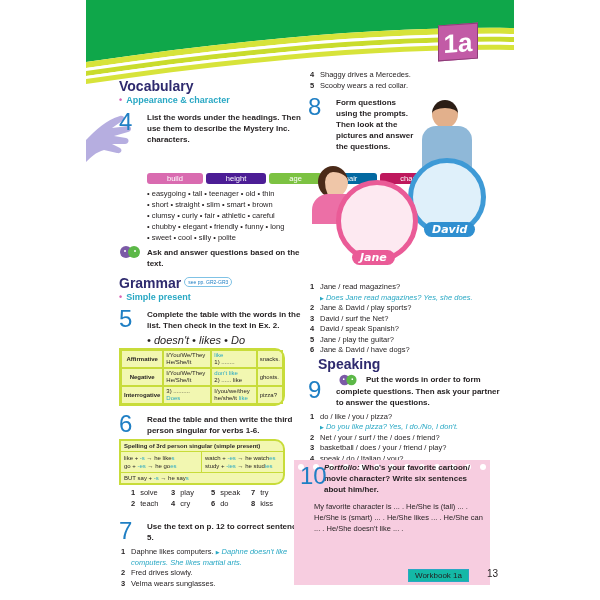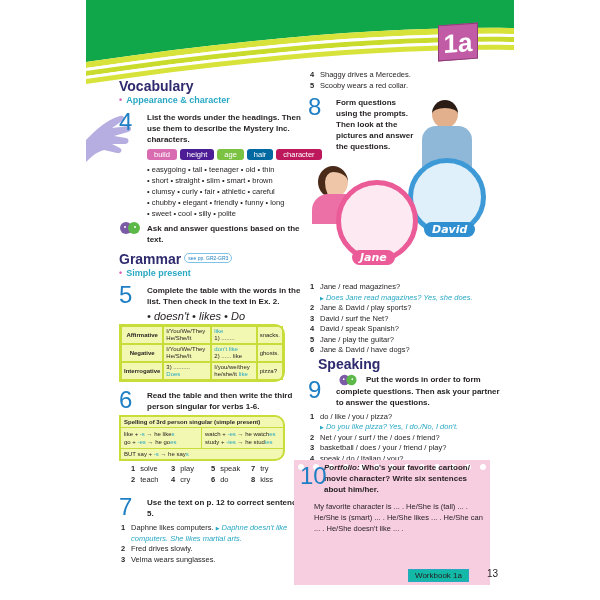--- a/index.html
+++ b/index.html
@@ -10,21 +10,21 @@
   .hand { position: absolute; left: 0; top: 110px; width: 48px; height: 58px; }
   .col-left { position: absolute; left: 33px; top: 78px; width: 196px; }
   .col-right { position: absolute; left: 222px; top: 70px; width: 200px; }
   .sec-title { font-size: 14px; font-weight: bold; color: #2e2a6e; line-height: 16px; }
   .sec-sub { font-size: 9px; font-weight: bold; color: #29a8c4; margin-left: 0px; line-height: 12px; }
   .sec-sub .dot { color: #d862b4; margin-right: 4px; }
   .ex { position: relative; padding-left: 28px; margin-top: 6px; }
   .ex-num { position: absolute; left: 0; top: -2px; font-size: 24px; color: #1f7fc4; font-weight: normal; line-height: 24px; }
   .ex-text { font-size: 8px; font-weight: bold; line-height: 11px; color: #231f20; }
   .tags { display: flex; gap: 3px; margin: 4px 0 4px 28px; }
-  .tag { font-size: 7.5px; color: #fff; padding: 1px 7px; border-radius: 3px; line-height: 9px; }
+  .tag { font-size: 7.5px; color: #fff; padding: 1px 20px; border-radius: 3px; line-height: 9px; margin-top: 24px; }
   .words { margin-left: 28px; font-size: 7.5px; line-height: 11px; color: #231f20; }
   .speak-line { margin-top: 4px; position: relative; padding-left: 28px; font-size: 8px; font-weight: bold; line-height: 11px; }
   .speak-icon { position: absolute; left: 0; top: -2px; width: 22px; height: 14px; }
   .grammar-row { display: flex; align-items: flex-end; gap: 3px; margin-top: 6px; margin-left: 0px; }
   .see-note { font-size: 5px; color: #1f7fc4; border: 1px solid #7fc2e5; border-radius: 10px; padding: 1px 3px; line-height: 6px; text-align: center; margin-bottom: 4px; }
   .list-words { margin-left: 28px; font-size: 11px; margin-top: 4px; line-height: 10px; font-style: italic; }
   table.gram { border-collapse: separate; border-spacing: 0; margin-top: 3px; margin-left: 0px; width: 166px; background: #f2f7b1; border: 2px solid #c8dc3a; border-radius: 0 10px 10px 0; font-size: 6px; }
   table.gram td { border: 0.5px solid #c8dc3a; padding: 1px 2px; line-height: 7px; vertical-align: middle; }
   table.gram td.lbl { font-weight: bold; text-align: center; width: 42px; }
   .blue { color: #29a8c4; }

